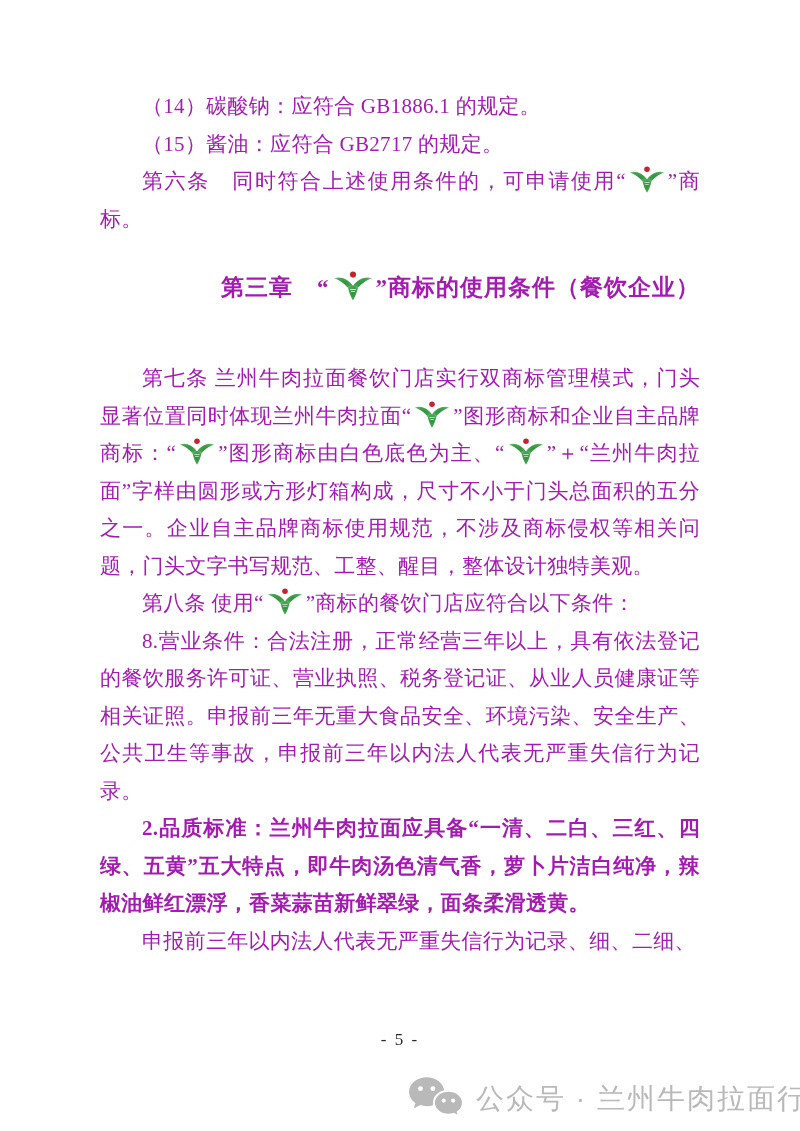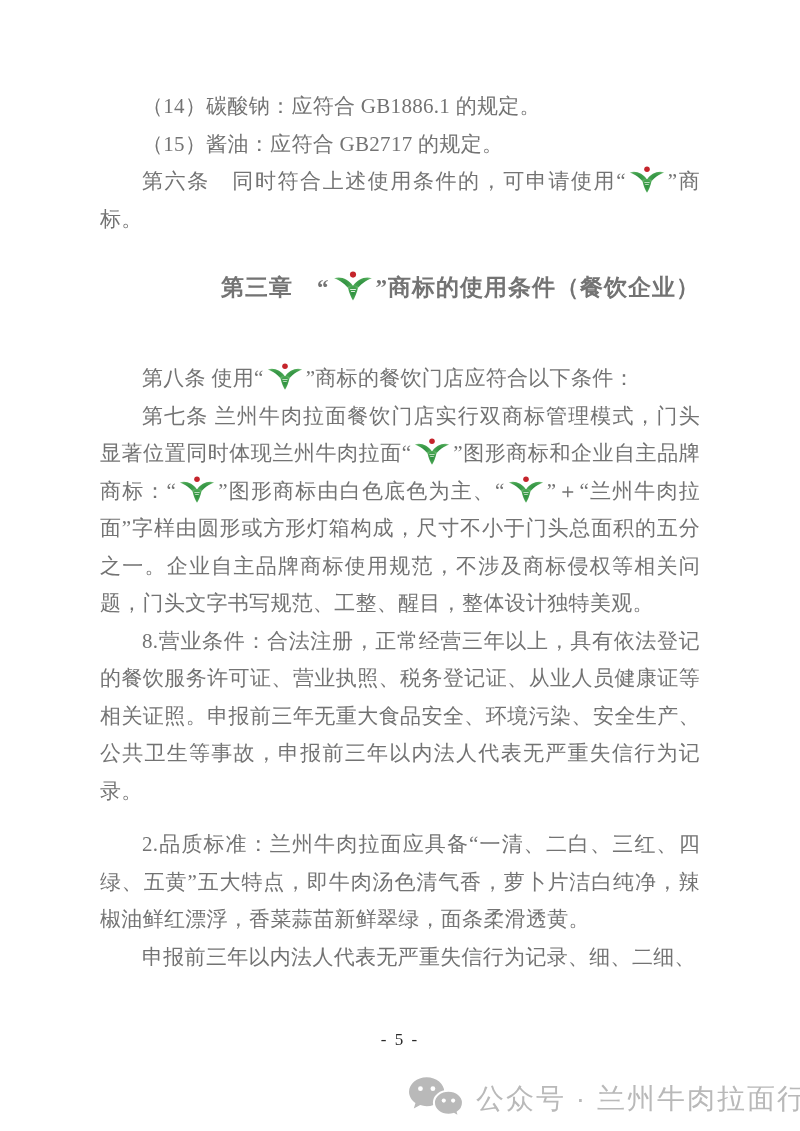--- a/index.html
+++ b/index.html
@@ -20,35 +20,35 @@
   .content {
     position: absolute;
     left: 100px;
     top: 88px;
     width: 600px;
   }
   .para {
     margin: 0;
     font-size: 21px;
     line-height: 37.5px;
-    color: #737373;
+    color: #a21caf;
     text-align: justify;
     text-indent: 2em;
     letter-spacing: 0.3px;
   }
   .para.heading {
     font-weight: bold;
     font-size: 23px;
     line-height: 44px;
     text-align: right;
     text-indent: 0;
     margin: 28px 0 50px 0;
     letter-spacing: 1px;
   }
-  .para.spaced { margin-top: 16px; }
+  .para.spaced { margin-top: 0; font-weight: bold; }
   .brand-logo {
     display: inline-block;
     width: 36px;
     height: 30px;
     vertical-align: -7px;
     margin: 0 3px;
   }
   .heading .brand-logo {
     width: 40px;
     height: 33px;
@@ -111,78 +111,78 @@
         <stop offset="100%" stop-color="#8fca92"></stop>
       </radialGradient>
     </defs>
     <circle cx="32" cy="7.5" r="5" fill="#c5242b"></circle>
     <path fill="url(#logo-green)" d="M32 26 C 25 15, 10 9, 1 14 C 10 16, 20 24, 27 33 C 28.5 30, 30 27.5, 32 26 Z"></path>
     <path fill="url(#logo-green)" d="M32 26 C 39 15, 54 9, 63 14 C 54 16, 44 24, 37 33 C 35.5 30, 34 27.5, 32 26 Z"></path>
     <path fill="url(#logo-green)" d="M23.5 28 C 29 24.5, 35 24.5, 40.5 28 C 38.5 38, 35 45, 32 50 C 29 45, 25.5 38, 23.5 28 Z"></path>
     <rect x="27" y="31" width="10" height="1.6" rx="0.8" fill="#dff0df"></rect>
     <rect x="28.5" y="34.5" width="7" height="1.4" rx="0.7" fill="#dff0df"></rect>
   </svg><span>”商标的使用条件（餐饮企业）</span></p>
+      <p class="para body"><span>第七条 兰州牛肉拉面餐饮门店实行双商标管理模式，门头显著位置同时体现兰州牛肉拉面“</span><svg class="brand-logo" viewBox="0 0 64 54" xmlns="http://www.w3.org/2000/svg">
+    <defs>
+      <radialGradient id="logo-green" cx="50%" cy="48%" r="68%">
+        <stop offset="0%" stop-color="#2e8f3f"></stop>
+        <stop offset="65%" stop-color="#49a653"></stop>
+        <stop offset="100%" stop-color="#8fca92"></stop>
+      </radialGradient>
+    </defs>
+    <circle cx="32" cy="7.5" r="5" fill="#c5242b"></circle>
+    <path fill="url(#logo-green)" d="M32 26 C 25 15, 10 9, 1 14 C 10 16, 20 24, 27 33 C 28.5 30, 30 27.5, 32 26 Z"></path>
+    <path fill="url(#logo-green)" d="M32 26 C 39 15, 54 9, 63 14 C 54 16, 44 24, 37 33 C 35.5 30, 34 27.5, 32 26 Z"></path>
+    <path fill="url(#logo-green)" d="M23.5 28 C 29 24.5, 35 24.5, 40.5 28 C 38.5 38, 35 45, 32 50 C 29 45, 25.5 38, 23.5 28 Z"></path>
+    <rect x="27" y="31" width="10" height="1.6" rx="0.8" fill="#dff0df"></rect>
+    <rect x="28.5" y="34.5" width="7" height="1.4" rx="0.7" fill="#dff0df"></rect>
+  </svg><span>”图形商标和企业自主品牌商标：“</span><svg class="brand-logo" viewBox="0 0 64 54" xmlns="http://www.w3.org/2000/svg">
+    <defs>
+      <radialGradient id="logo-green" cx="50%" cy="48%" r="68%">
+        <stop offset="0%" stop-color="#2e8f3f"></stop>
+        <stop offset="65%" stop-color="#49a653"></stop>
+        <stop offset="100%" stop-color="#8fca92"></stop>
+      </radialGradient>
+    </defs>
+    <circle cx="32" cy="7.5" r="5" fill="#c5242b"></circle>
+    <path fill="url(#logo-green)" d="M32 26 C 25 15, 10 9, 1 14 C 10 16, 20 24, 27 33 C 28.5 30, 30 27.5, 32 26 Z"></path>
+    <path fill="url(#logo-green)" d="M32 26 C 39 15, 54 9, 63 14 C 54 16, 44 24, 37 33 C 35.5 30, 34 27.5, 32 26 Z"></path>
+    <path fill="url(#logo-green)" d="M23.5 28 C 29 24.5, 35 24.5, 40.5 28 C 38.5 38, 35 45, 32 50 C 29 45, 25.5 38, 23.5 28 Z"></path>
+    <rect x="27" y="31" width="10" height="1.6" rx="0.8" fill="#dff0df"></rect>
+    <rect x="28.5" y="34.5" width="7" height="1.4" rx="0.7" fill="#dff0df"></rect>
+  </svg><span>”图形商标由白色底色为主、“</span><svg class="brand-logo" viewBox="0 0 64 54" xmlns="http://www.w3.org/2000/svg">
+    <defs>
+      <radialGradient id="logo-green" cx="50%" cy="48%" r="68%">
+        <stop offset="0%" stop-color="#2e8f3f"></stop>
+        <stop offset="65%" stop-color="#49a653"></stop>
+        <stop offset="100%" stop-color="#8fca92"></stop>
+      </radialGradient>
+    </defs>
+    <circle cx="32" cy="7.5" r="5" fill="#c5242b"></circle>
+    <path fill="url(#logo-green)" d="M32 26 C 25 15, 10 9, 1 14 C 10 16, 20 24, 27 33 C 28.5 30, 30 27.5, 32 26 Z"></path>
+    <path fill="url(#logo-green)" d="M32 26 C 39 15, 54 9, 63 14 C 54 16, 44 24, 37 33 C 35.5 30, 34 27.5, 32 26 Z"></path>
+    <path fill="url(#logo-green)" d="M23.5 28 C 29 24.5, 35 24.5, 40.5 28 C 38.5 38, 35 45, 32 50 C 29 45, 25.5 38, 23.5 28 Z"></path>
+    <rect x="27" y="31" width="10" height="1.6" rx="0.8" fill="#dff0df"></rect>
+    <rect x="28.5" y="34.5" width="7" height="1.4" rx="0.7" fill="#dff0df"></rect>
+  </svg><span>”＋“兰州牛肉拉面”字样由圆形或方形灯箱构成，尺寸不小于门头总面积的五分之一。企业自主品牌商标使用规范，不涉及商标侵权等相关问题，门头文字书写规范、工整、醒目，整体设计独特美观。</span></p>
       <p class="para body"><span>第八条 使用“</span><svg class="brand-logo" viewBox="0 0 64 54" xmlns="http://www.w3.org/2000/svg">
     <defs>
       <radialGradient id="logo-green" cx="50%" cy="48%" r="68%">
         <stop offset="0%" stop-color="#2e8f3f"></stop>
         <stop offset="65%" stop-color="#49a653"></stop>
         <stop offset="100%" stop-color="#8fca92"></stop>
       </radialGradient>
     </defs>
     <circle cx="32" cy="7.5" r="5" fill="#c5242b"></circle>
     <path fill="url(#logo-green)" d="M32 26 C 25 15, 10 9, 1 14 C 10 16, 20 24, 27 33 C 28.5 30, 30 27.5, 32 26 Z"></path>
     <path fill="url(#logo-green)" d="M32 26 C 39 15, 54 9, 63 14 C 54 16, 44 24, 37 33 C 35.5 30, 34 27.5, 32 26 Z"></path>
     <path fill="url(#logo-green)" d="M23.5 28 C 29 24.5, 35 24.5, 40.5 28 C 38.5 38, 35 45, 32 50 C 29 45, 25.5 38, 23.5 28 Z"></path>
     <rect x="27" y="31" width="10" height="1.6" rx="0.8" fill="#dff0df"></rect>
     <rect x="28.5" y="34.5" width="7" height="1.4" rx="0.7" fill="#dff0df"></rect>
   </svg><span>”商标的餐饮门店应符合以下条件：</span></p>
-      <p class="para body"><span>第七条 兰州牛肉拉面餐饮门店实行双商标管理模式，门头显著位置同时体现兰州牛肉拉面“</span><svg class="brand-logo" viewBox="0 0 64 54" xmlns="http://www.w3.org/2000/svg">
-    <defs>
-      <radialGradient id="logo-green" cx="50%" cy="48%" r="68%">
-        <stop offset="0%" stop-color="#2e8f3f"></stop>
-        <stop offset="65%" stop-color="#49a653"></stop>
-        <stop offset="100%" stop-color="#8fca92"></stop>
-      </radialGradient>
-    </defs>
-    <circle cx="32" cy="7.5" r="5" fill="#c5242b"></circle>
-    <path fill="url(#logo-green)" d="M32 26 C 25 15, 10 9, 1 14 C 10 16, 20 24, 27 33 C 28.5 30, 30 27.5, 32 26 Z"></path>
-    <path fill="url(#logo-green)" d="M32 26 C 39 15, 54 9, 63 14 C 54 16, 44 24, 37 33 C 35.5 30, 34 27.5, 32 26 Z"></path>
-    <path fill="url(#logo-green)" d="M23.5 28 C 29 24.5, 35 24.5, 40.5 28 C 38.5 38, 35 45, 32 50 C 29 45, 25.5 38, 23.5 28 Z"></path>
-    <rect x="27" y="31" width="10" height="1.6" rx="0.8" fill="#dff0df"></rect>
-    <rect x="28.5" y="34.5" width="7" height="1.4" rx="0.7" fill="#dff0df"></rect>
-  </svg><span>”图形商标和企业自主品牌商标：“</span><svg class="brand-logo" viewBox="0 0 64 54" xmlns="http://www.w3.org/2000/svg">
-    <defs>
-      <radialGradient id="logo-green" cx="50%" cy="48%" r="68%">
-        <stop offset="0%" stop-color="#2e8f3f"></stop>
-        <stop offset="65%" stop-color="#49a653"></stop>
-        <stop offset="100%" stop-color="#8fca92"></stop>
-      </radialGradient>
-    </defs>
-    <circle cx="32" cy="7.5" r="5" fill="#c5242b"></circle>
-    <path fill="url(#logo-green)" d="M32 26 C 25 15, 10 9, 1 14 C 10 16, 20 24, 27 33 C 28.5 30, 30 27.5, 32 26 Z"></path>
-    <path fill="url(#logo-green)" d="M32 26 C 39 15, 54 9, 63 14 C 54 16, 44 24, 37 33 C 35.5 30, 34 27.5, 32 26 Z"></path>
-    <path fill="url(#logo-green)" d="M23.5 28 C 29 24.5, 35 24.5, 40.5 28 C 38.5 38, 35 45, 32 50 C 29 45, 25.5 38, 23.5 28 Z"></path>
-    <rect x="27" y="31" width="10" height="1.6" rx="0.8" fill="#dff0df"></rect>
-    <rect x="28.5" y="34.5" width="7" height="1.4" rx="0.7" fill="#dff0df"></rect>
-  </svg><span>”图形商标由白色底色为主、“</span><svg class="brand-logo" viewBox="0 0 64 54" xmlns="http://www.w3.org/2000/svg">
-    <defs>
-      <radialGradient id="logo-green" cx="50%" cy="48%" r="68%">
-        <stop offset="0%" stop-color="#2e8f3f"></stop>
-        <stop offset="65%" stop-color="#49a653"></stop>
-        <stop offset="100%" stop-color="#8fca92"></stop>
-      </radialGradient>
-    </defs>
-    <circle cx="32" cy="7.5" r="5" fill="#c5242b"></circle>
-    <path fill="url(#logo-green)" d="M32 26 C 25 15, 10 9, 1 14 C 10 16, 20 24, 27 33 C 28.5 30, 30 27.5, 32 26 Z"></path>
-    <path fill="url(#logo-green)" d="M32 26 C 39 15, 54 9, 63 14 C 54 16, 44 24, 37 33 C 35.5 30, 34 27.5, 32 26 Z"></path>
-    <path fill="url(#logo-green)" d="M23.5 28 C 29 24.5, 35 24.5, 40.5 28 C 38.5 38, 35 45, 32 50 C 29 45, 25.5 38, 23.5 28 Z"></path>
-    <rect x="27" y="31" width="10" height="1.6" rx="0.8" fill="#dff0df"></rect>
-    <rect x="28.5" y="34.5" width="7" height="1.4" rx="0.7" fill="#dff0df"></rect>
-  </svg><span>”＋“兰州牛肉拉面”字样由圆形或方形灯箱构成，尺寸不小于门头总面积的五分之一。企业自主品牌商标使用规范，不涉及商标侵权等相关问题，门头文字书写规范、工整、醒目，整体设计独特美观。</span></p>
       <p class="para body"><span>8.营业条件：合法注册，正常经营三年以上，具有依法登记的餐饮服务许可证、营业执照、税务登记证、从业人员健康证等相关证照。申报前三年无重大食品安全、环境污染、安全生产、公共卫生等事故，申报前三年以内法人代表无严重失信行为记录。</span></p>
       <p class="para body spaced"><span>2.品质标准：兰州牛肉拉面应具备“一清、二白、三红、四绿、五黄”五大特点，即牛肉汤色清气香，萝卜片洁白纯净，辣椒油鲜红漂浮，香菜蒜苗新鲜翠绿，面条柔滑透黄。</span></p>
       <p class="para body"><span>申报前三年以内法人代表无严重失信行为记录、细、二细、</span></p>
     </div>
 
   <div class="page-number">- 5 -</div>
 
   <div class="watermark">
     <svg class="wechat-icon" viewBox="0 0 54 44" xmlns="http://www.w3.org/2000/svg">
       <path fill="#b9b9b9" d="M18 1 C8.6 1 1 7.3 1 15 C1 19.4 3.4 23.3 7.2 25.8 L5.6 31.2 L11.8 27.9 C13.7 28.6 15.8 29 18 29 C27.4 29 35 22.7 35 15 C35 7.3 27.4 1 18 1 Z"></path>

